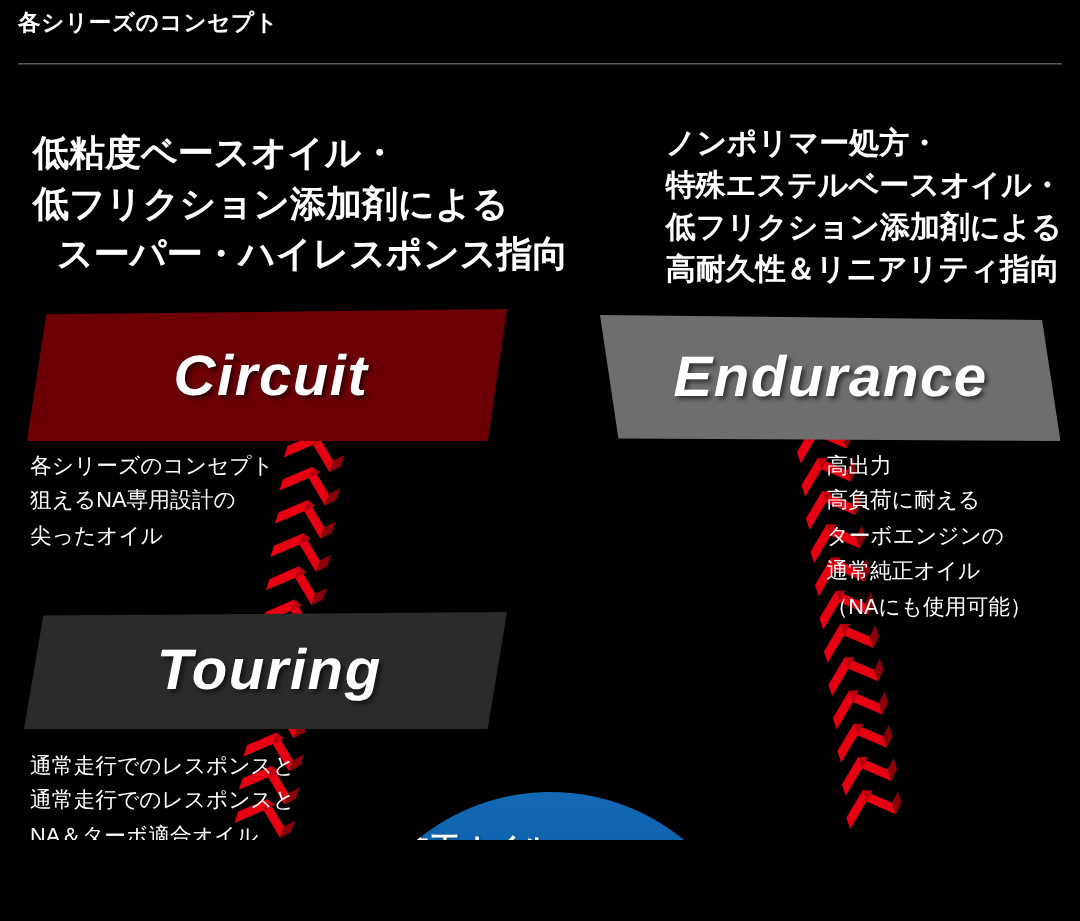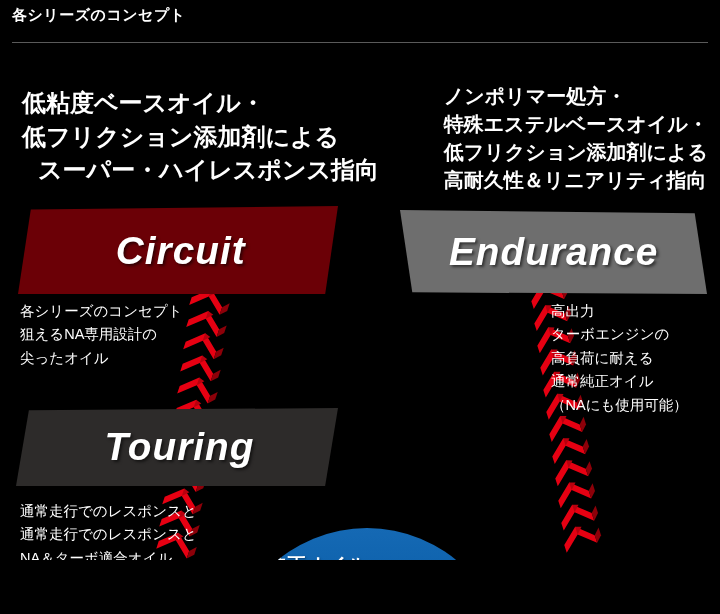--- a/index.html
+++ b/index.html
@@ -298,22 +298,22 @@
   </div>
 
   <div class="caption caption-circuit">
     <span class="ln">各シリーズのコンセプト</span>
     <span class="ln">狙えるNA専用設計の</span>
     <span class="ln">尖ったオイル</span>
   </div>
 
   <div class="caption caption-endurance">
     <span class="ln">高出力</span>
+    <span class="ln">高負荷に耐える</span>
     <span class="ln">ターボエンジンの</span>
-    <span class="ln">高負荷に耐える</span>
     <span class="ln">通常純正オイル</span>
     <span class="ln">（NAにも使用可能）</span>
   </div>
 
   <div class="caption caption-touring">
     <span class="ln">通常走行でのレスポンスと</span>
     <span class="ln">通常走行でのレスポンスと</span>
     <span class="ln">NA＆ターボ適合オイル</span>
   </div>
 

